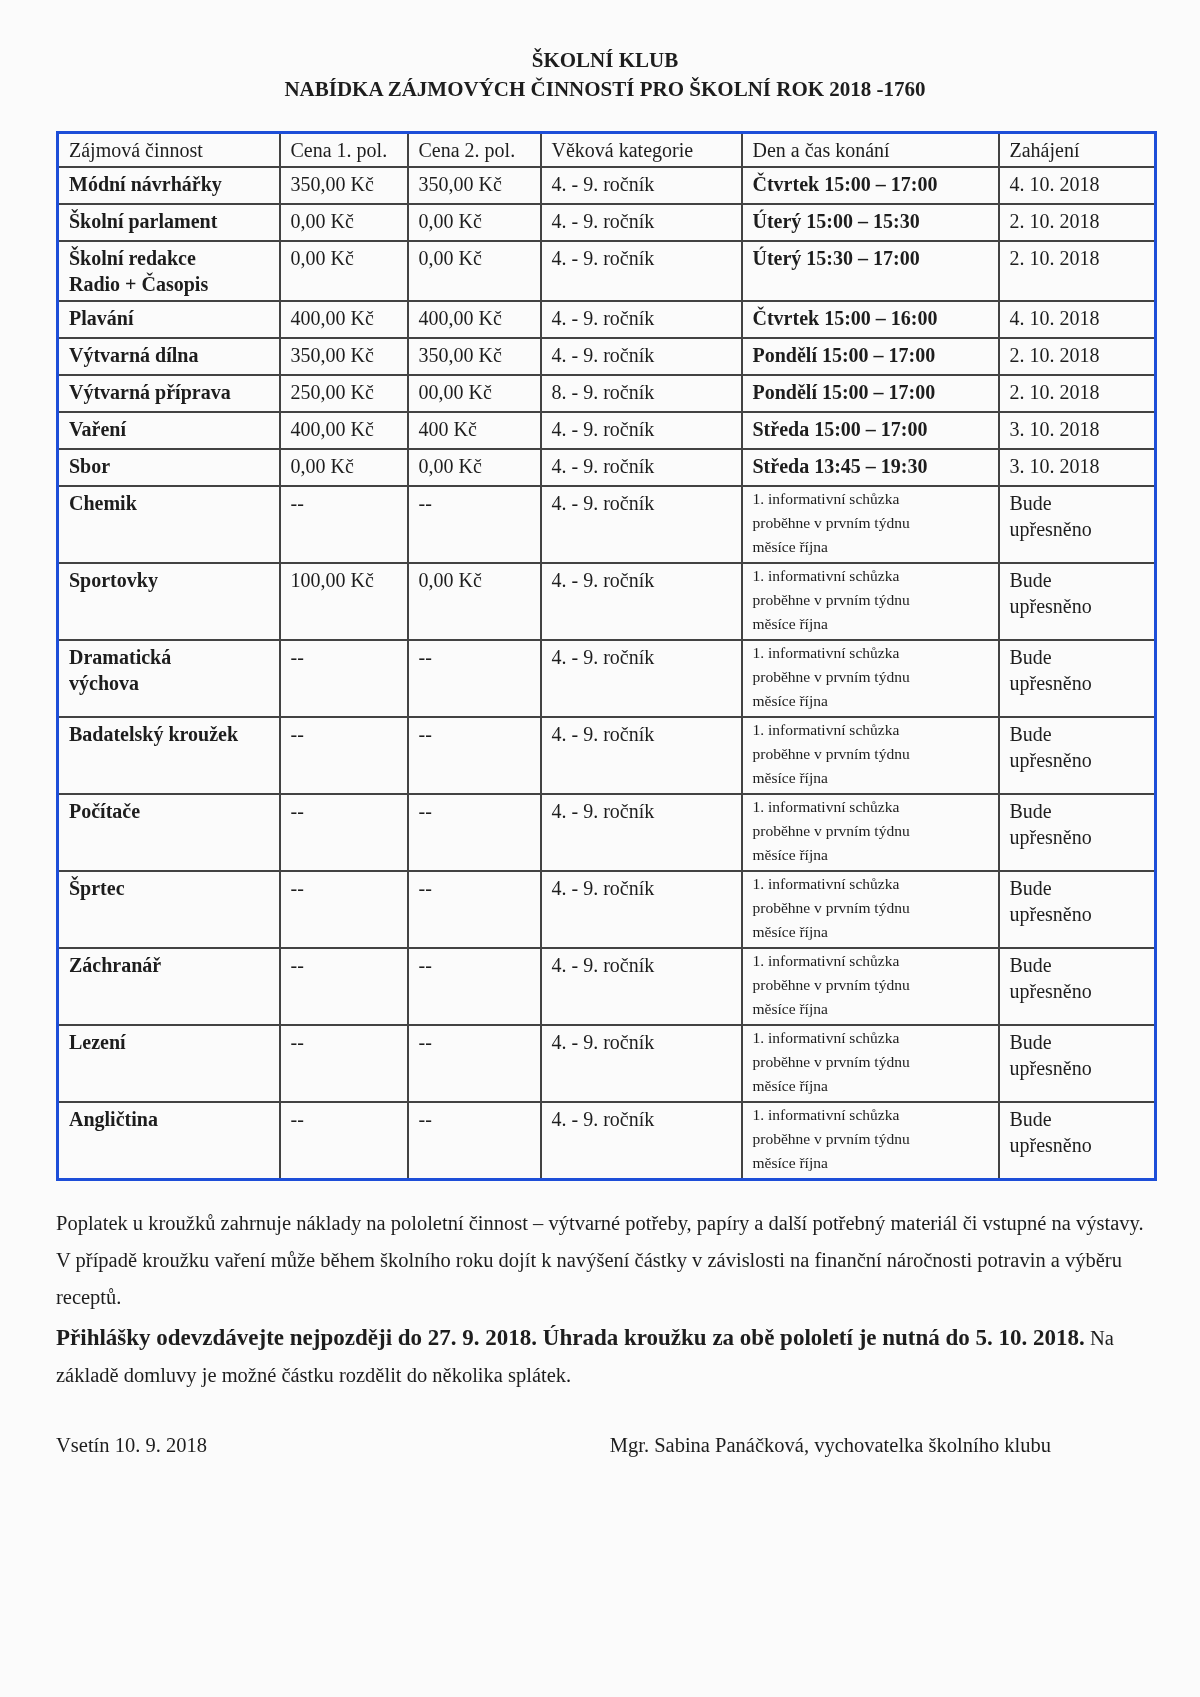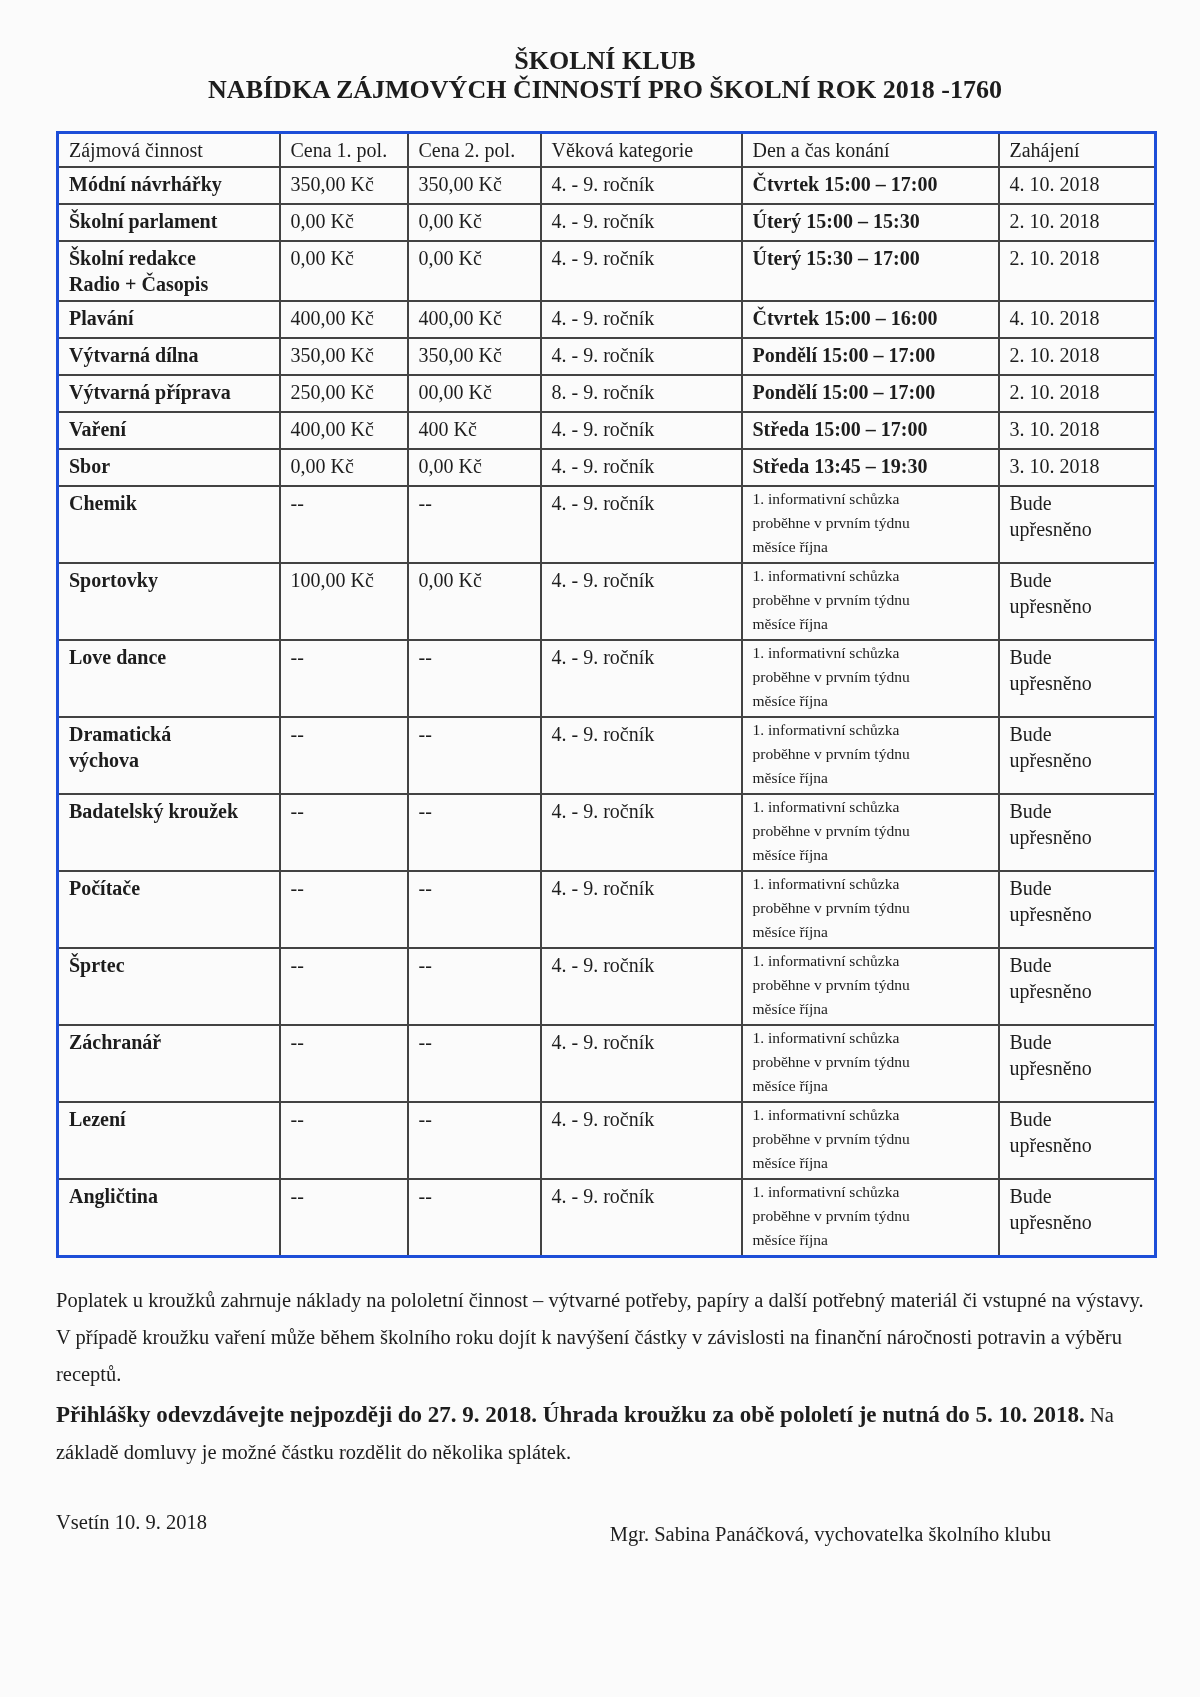--- a/index.html
+++ b/index.html
@@ -12,21 +12,21 @@
   }
   .page {
     box-sizing: border-box;
     width: 1200px; height: 1697px;
     padding: 46px 46px 0 56px;
     overflow: hidden;
   }
   .doc-title {
     text-align: center;
     font-weight: bold;
-    font-size: 26px;
+    font-size: 21px;
     line-height: 29px;
     margin-bottom: 27px;
   }
   table.club-table {
     border-collapse: collapse;
     table-layout: fixed;
     width: 1098px;
     border: 3px solid #1d4ed8;
   }
   .club-table th, .club-table td {
@@ -55,21 +55,21 @@
   .notes { margin-top: 24px; width: 1100px; }
   .para { margin: 0; font-size: 20.5px; line-height: 37px; }
   .para.deadline { margin-top: 3px; line-height: 37px; }
   .para.deadline b { font-size: 23px; }
   .sig-row {
     display: flex;
     margin-top: 38px;
     font-size: 20.5px;
     line-height: 27px;
   }
-  .sig-row .signature { margin-left: auto; margin-right: 105px; margin-top: 12px; }
+  .sig-row .signature { margin-left: auto; margin-right: 105px; }
 </style>
 </head>
 <body>
 
 <div class="page">
 
   <div class="doc-title">
     <div>ŠKOLNÍ KLUB</div>
     <div>NABÍDKA ZÁJMOVÝCH ČINNOSTÍ PRO ŠKOLNÍ ROK 2018 -1760</div>
   </div>
@@ -175,31 +175,20 @@
           <td class="c-price">100,00 Kč</td>
           <td class="c-price">0,00 Kč</td>
           <td class="c-age">4. - 9. ročník</td>
           <td class="c-schedule note">
             <span class="note-text">1. informativní schůzka proběhne v prvním týdnu měsíce října</span>
           </td>
           <td class="c-start">Bude
 upřesněno</td>
         </tr>
         <tr class="row-tall">
-          <td class="c-activity">Love dance</td>
-          <td class="c-price">--</td>
-          <td class="c-price">--</td>
-          <td class="c-age">4. - 9. ročník</td>
-          <td class="c-schedule note">
-            <span class="note-text">1. informativní schůzka proběhne v prvním týdnu měsíce října</span>
-          </td>
-          <td class="c-start">Bude
-upřesněno</td>
-        </tr>
-        <tr class="row-tall">
           <td class="c-activity">Dramatická
 výchova</td>
           <td class="c-price">--</td>
           <td class="c-price">--</td>
           <td class="c-age">4. - 9. ročník</td>
           <td class="c-schedule note">
             <span class="note-text">1. informativní schůzka proběhne v prvním týdnu měsíce října</span>
           </td>
           <td class="c-start">Bude
 upřesněno</td>

